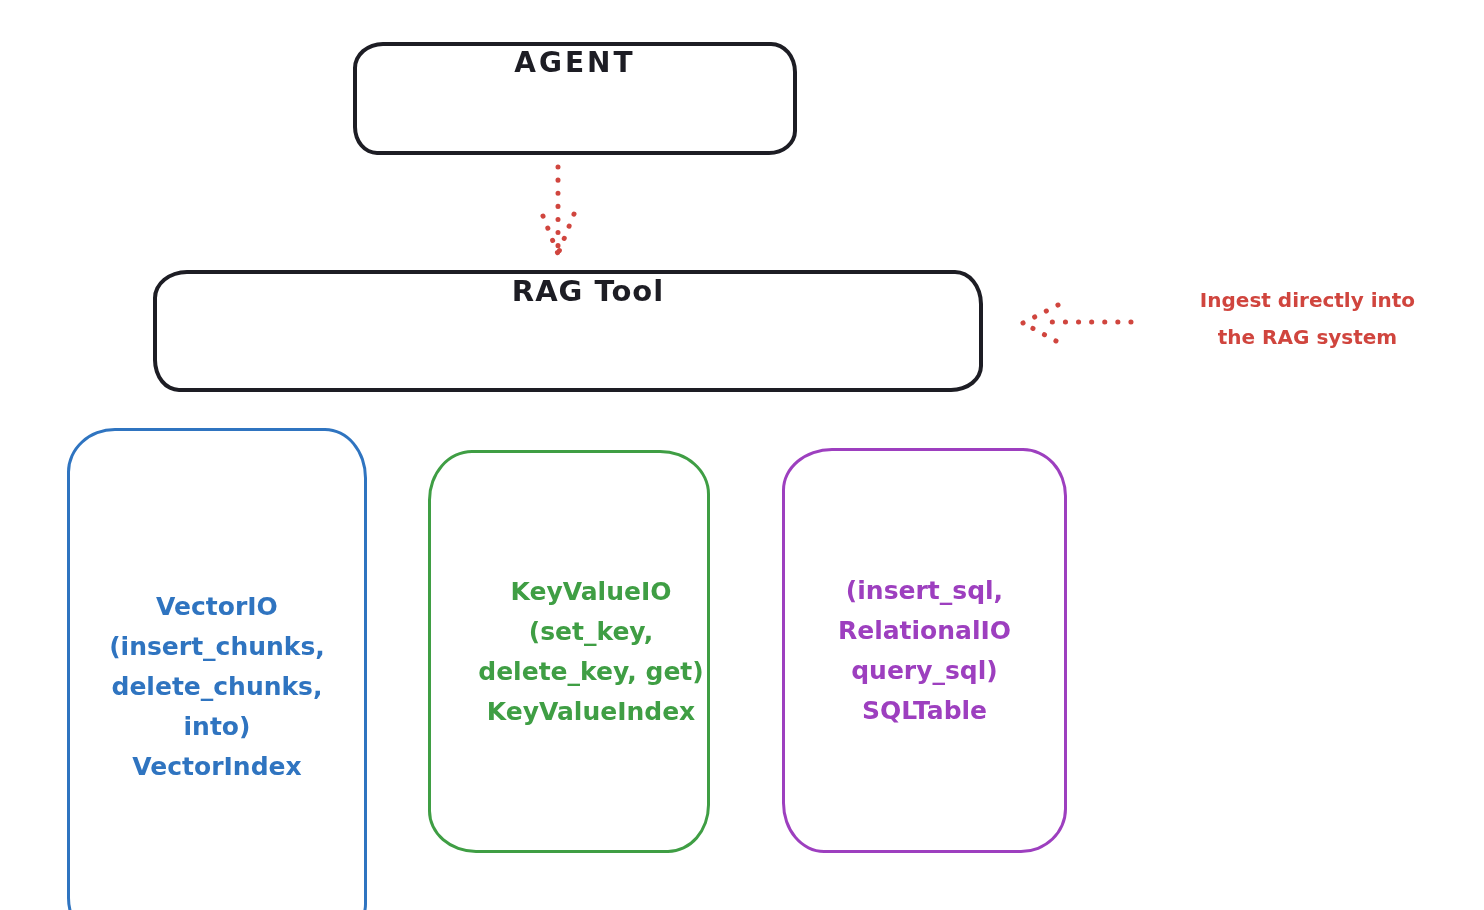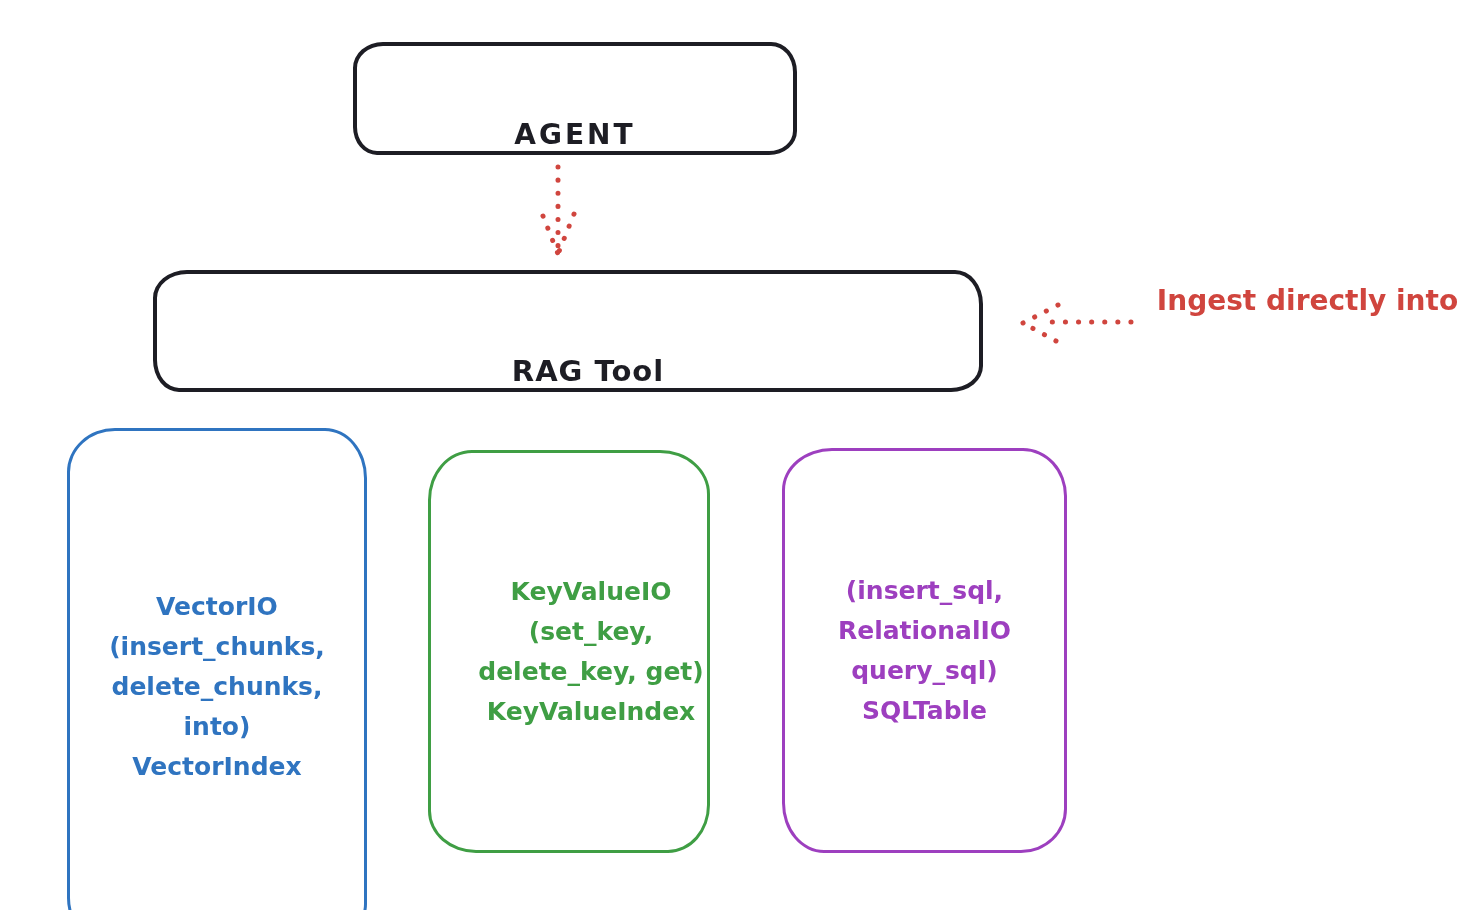--- a/index.html
+++ b/index.html
@@ -14,21 +14,21 @@
     background: var(--background, #ffffff);
     font-family: "DejaVu Sans", sans-serif;
     overflow: hidden;
   }
   
   .node {
     position: absolute;
     border: 4px solid var(--ink, #1d1d24);
     background: #ffffff;
     display: flex;
-    align-items: flex-end;
+    align-items: flex-start;
     justify-content: center;
     box-sizing: border-box;
   }
   #agent-box {
     left: 353px; top: 42px; width: 444px; height: 113px;
     border-radius: 30px 26px 28px 24px / 26px 30px 24px 28px;
   }
   #agent-box .node-label {
     font-size: 28px; font-weight: bold; letter-spacing: 3px;
     color: var(--ink, #1d1d24);
@@ -50,21 +50,21 @@
     stroke-width: 5;
     stroke-linecap: round;
     stroke-dasharray: 0.1 13;
   }
   
   #ingest-annotation {
     position: absolute;
     left: 1140px; top: 282px; width: 335px;
     text-align: center;
     color: var(--red, #d0453e);
-    font-size: 28px;
+    font-size: 20px;
     font-weight: bold;
     line-height: 37px;
   }
   
   .backend-box {
     position: absolute;
     border: 3.5px solid;
     background: #ffffff;
     box-sizing: border-box;
     display: flex;
@@ -117,20 +117,21 @@
   </div>
 
   <svg class="arrow-svg" style="left:1013px; top:295px;" width="125" height="56" viewBox="0 0 125 56">
     <path class="dotted-stroke" d="M118 27 L30 27"></path>
     <path class="dotted-stroke" d="M45 10 L10 28"></path>
     <path class="dotted-stroke" d="M43 46 L10 28"></path>
   </svg>
 
   <div id="ingest-annotation">
     <div>Ingest directly into</div>
+    <div>the RAG system</div>
   </div>
 
   <div class="backend-box" id="vectorio-box">
     <div>VectorIO</div>
     <div>(insert_chunks,</div>
     <div>delete_chunks,</div>
     <div>into)</div>
     <div class="index-label">VectorIndex</div>
   </div>
 

